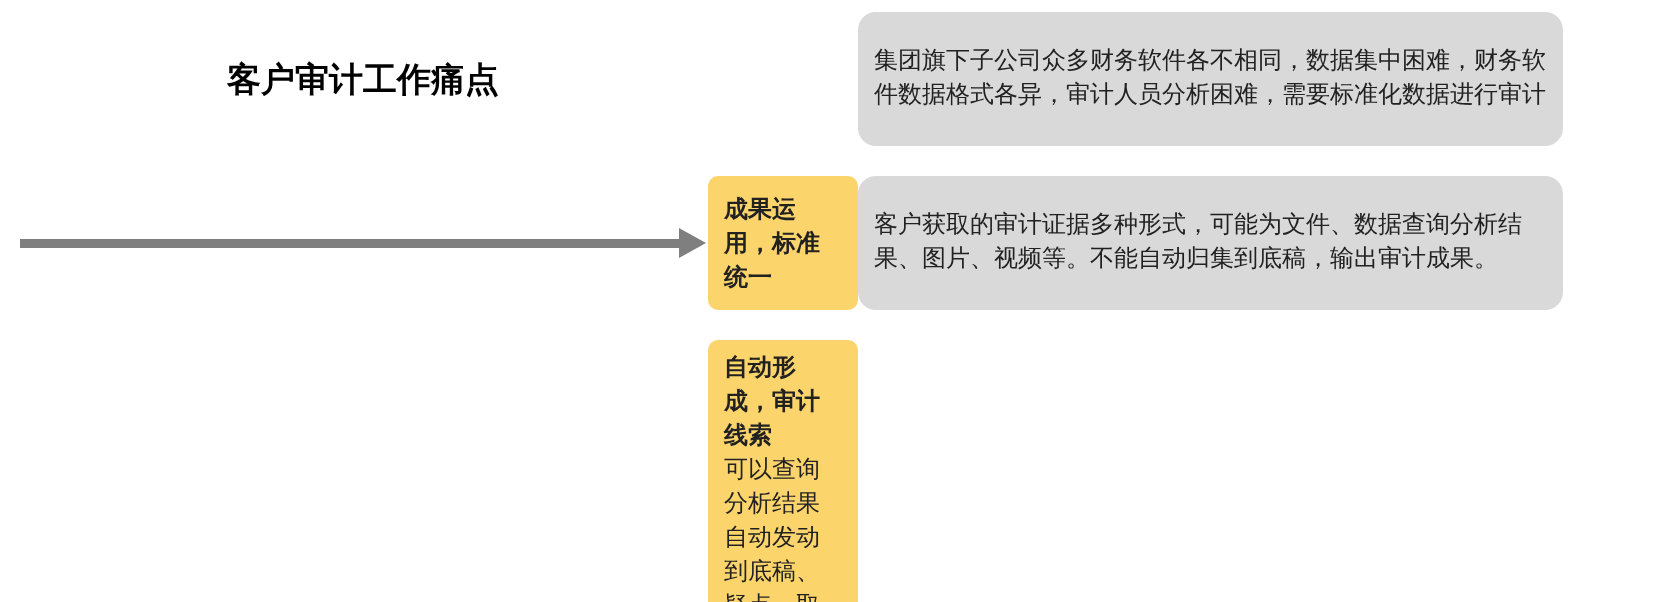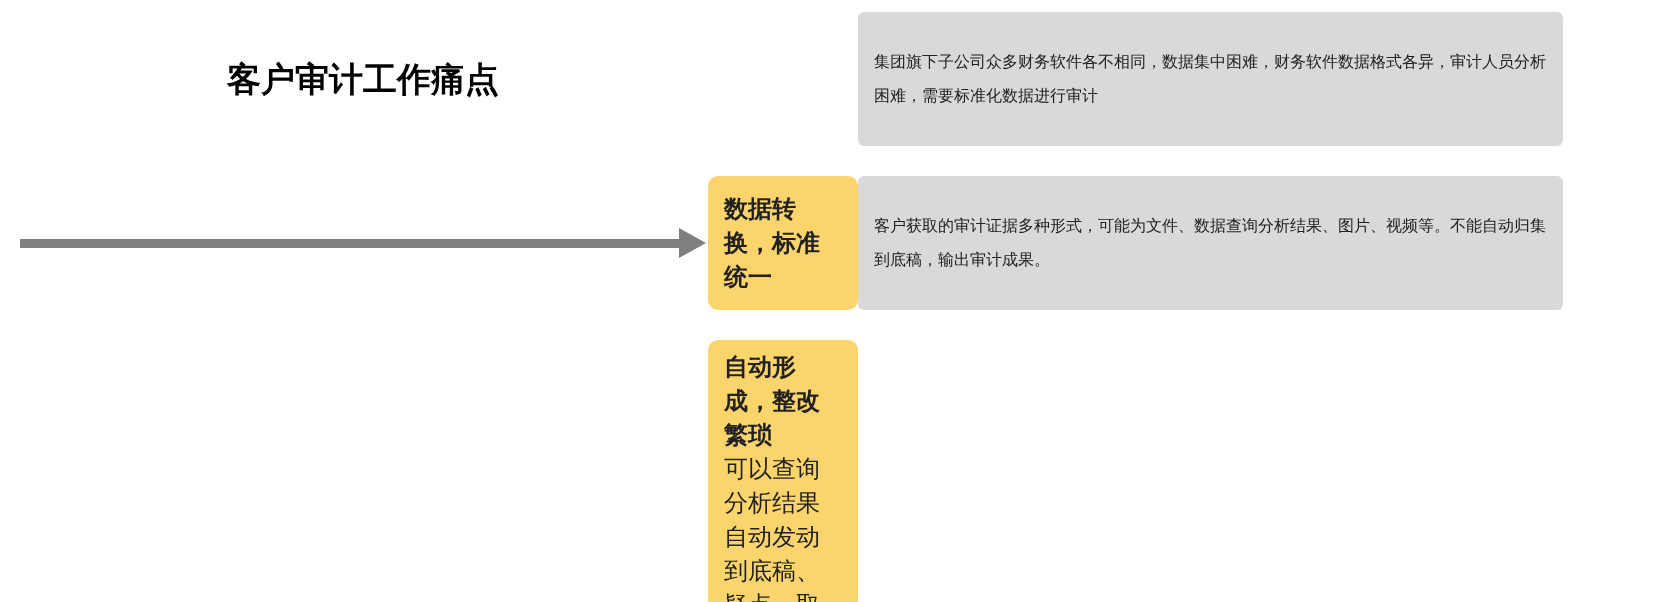--- a/index.html
+++ b/index.html
@@ -32,27 +32,28 @@
     font-size: 34px;
     font-weight: bold;
     color: var(--title);
     text-align: center;
     line-height: 48px;
     white-space: nowrap;
   }
   .pain-box {
     min-height: 134px;
     background: var(--pain-bg);
-    border-radius: 6px;
+    border-radius: 18px;
     padding: 12px 16px;
-    font-size: 16px;
+    font-size: 24px;
     line-height: 34px;
     display: flex;
     align-items: center;
     color: var(--text);
+    font-family: Liberation Mono, monospace;
   }
   .solution-box {
     min-height: 134px;
     background: var(--solution-bg);
     border-radius: 10px;
     padding: 10px 16px;
     font-size: 24px;
     line-height: 34px;
     display: flex;
     flex-direction: column;
@@ -87,30 +88,30 @@
 
     <div class="col-title">客户审计工作痛点</div>
     <div></div>
 
     <div class="pain-box">集团旗下子公司众多财务软件各不相同，数据集中困难，财务软件数据格式各异，审计人员分析困难，需要标准化数据进行审计</div>
     <div class="arrow">
       <div class="shaft"></div>
       <div class="head"></div>
     </div>
     <div class="solution-box">
-      <div class="solution-title">数据转换，标准统一</div>
+      <div class="solution-title">成果运用，标准统一</div>
     </div>
 
     <div class="pain-box">客户获取的审计证据多种形式，可能为文件、数据查询分析结果、图片、视频等。不能自动归集到底稿，输出审计成果。</div>
     <div class="arrow">
       <div class="shaft"></div>
       <div class="head"></div>
     </div>
     <div class="solution-box">
-      <div class="solution-title">自动形成，整改繁琐</div>
+      <div class="solution-title">自动形成，审计线索</div>
       <div class="solution-body">可以查询分析结果自动发动到底稿、疑点、取证单，也可以连接高拍仪自动形成证据附件、还可以增加系统外任何格式的证据附件，归集形成底稿。</div>
     </div>
 
     <div class="arrow">
       <div class="shaft"></div>
       <div class="head"></div>
     </div>
     <div class="solution-box">
     </div>
 

